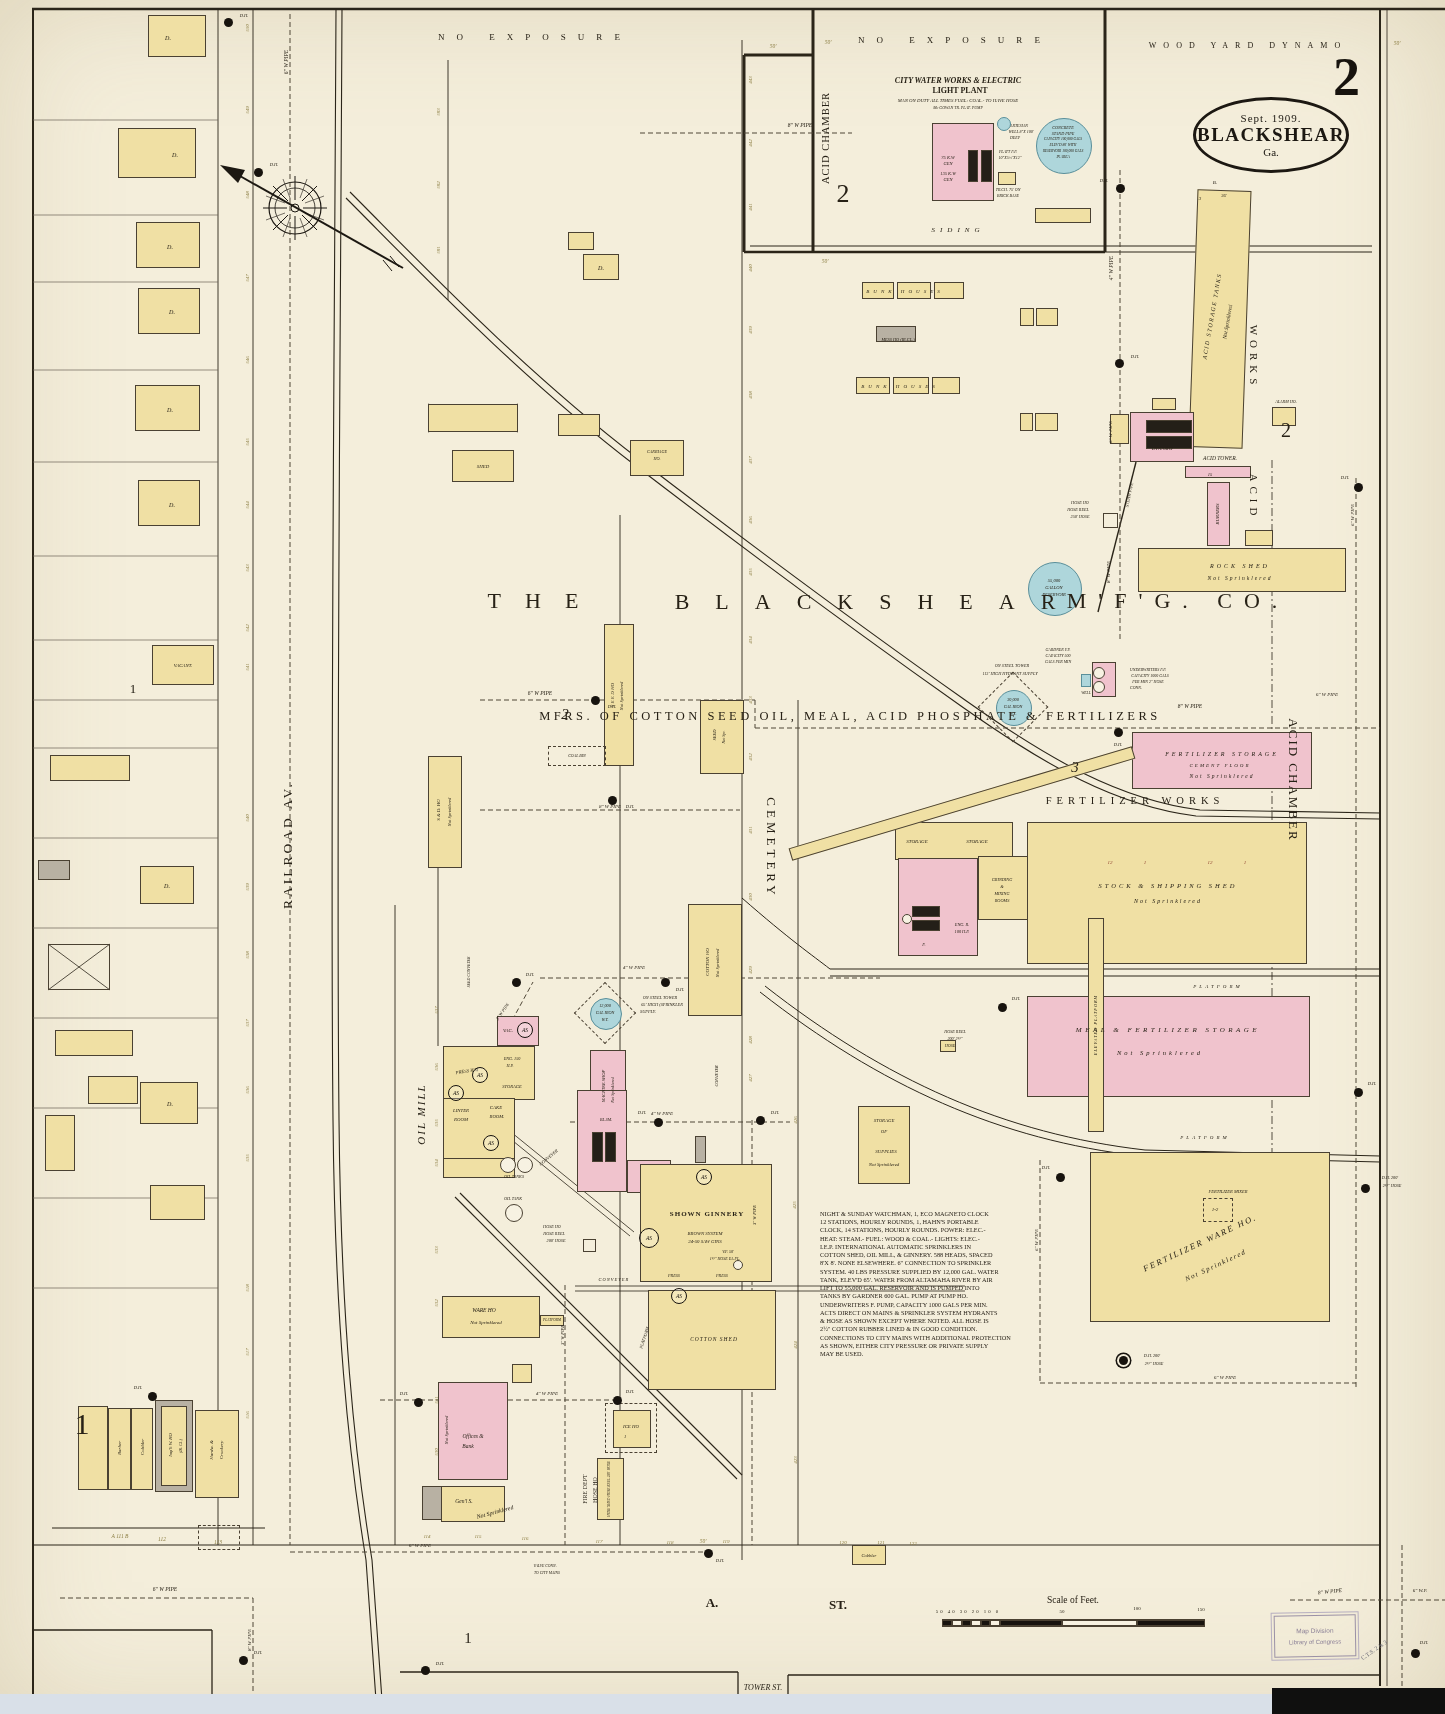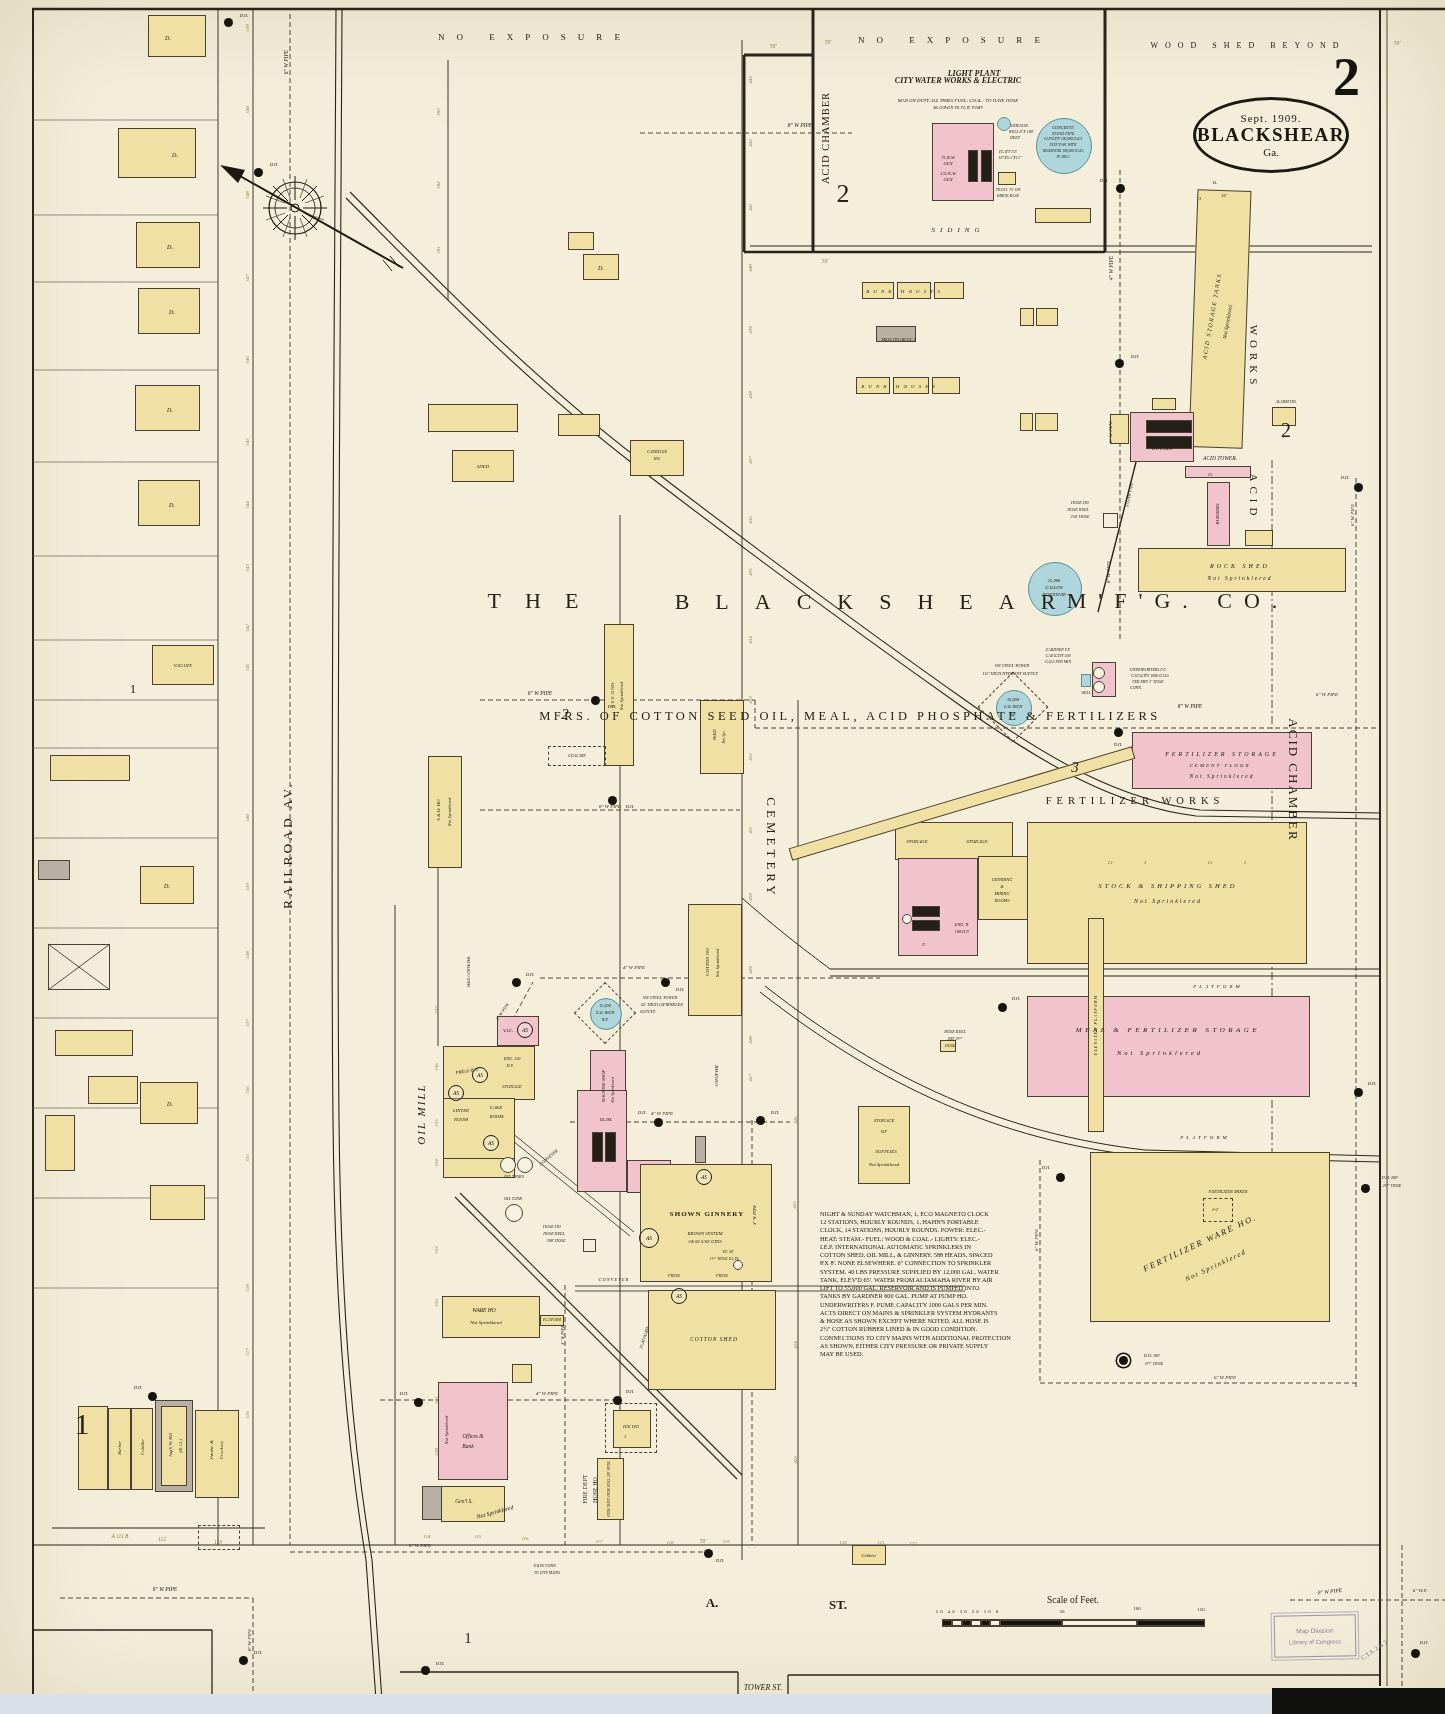--- a/index.html
+++ b/index.html
@@ -246,21 +246,21 @@
       <div class="circ" style="left: 590px; top: 998px; height: 30px; width: 30px;"></div>
       <div class="circ" style="left: 500px; top: 1157px; height: 14px; width: 14px; background: rgb(247, 242, 226); border-color: rgb(74, 65, 50);"></div>
       <div class="circ" style="left: 517px; top: 1157px; height: 14px; width: 14px; background: rgb(247, 242, 226); border-color: rgb(74, 65, 50);"></div>
       <div class="circ" style="left: 505px; top: 1204px; height: 16px; width: 16px; background: rgb(247, 242, 226); border-color: rgb(74, 65, 50);"></div>
       <div class="circ" style="left: 1093px; top: 667px; height: 10px; width: 10px; background: rgb(247, 242, 226); border-color: rgb(74, 65, 50);"></div>
       <div class="circ" style="left: 1093px; top: 681px; height: 10px; width: 10px; background: rgb(247, 242, 226); border-color: rgb(74, 65, 50);"></div>
       <div class="circ" style="left: 733px; top: 1260px; height: 8px; width: 8px; background: rgb(247, 242, 226); border-color: rgb(74, 65, 50);"></div>
       <div class="circ" style="left: 902px; top: 914px; height: 8px; width: 8px; background: rgb(247, 242, 226); border-color: rgb(74, 65, 50);"></div>
       <div class="lbl" style="left: 535px; top: 37px; font-size: 9px; transform: translate(-50%, -50%); letter-spacing: 12px;">NO EXPOSURE</div>
       <div class="lbl" style="left: 955px; top: 40px; font-size: 9px; transform: translate(-50%, -50%); letter-spacing: 12px;">NO EXPOSURE</div>
-      <div class="lbl" style="left: 1248px; top: 46px; font-size: 8px; transform: translate(-50%, -50%); letter-spacing: 7px;">WOOD SHED BEYOND</div>
+      <div class="lbl" style="left: 1248px; top: 46px; font-size: 8px; transform: translate(-50%, -50%); letter-spacing: 7px;">WOOD YARD DYNAMO</div>
       <div class="lbl" style="left: 958px; top: 230px; font-size: 7px; transform: translate(-50%, -50%); letter-spacing: 5px; font-style: italic;">SIDING</div>
       <div class="lbl" style="left: 545px; top: 601px; font-size: 22px; transform: translate(-50%, -50%); letter-spacing: 24px;">THE</div>
       <div class="lbl" style="left: 878px; top: 602px; font-size: 22px; transform: translate(-50%, -50%); letter-spacing: 26px;">BLACKSHEAR</div>
       <div class="lbl" style="left: 1178px; top: 601px; font-size: 22px; transform: translate(-50%, -50%); letter-spacing: 12px;">M'F'G.  CO.</div>
       <div class="lbl" style="left: 850px; top: 716px; font-size: 12.5px; transform: translate(-50%, -50%); letter-spacing: 3.5px;">MFRS. OF COTTON SEED OIL, MEAL, ACID PHOSPHATE &amp; FERTILIZERS</div>
       <div class="lbl" style="left: 1135px; top: 801px; font-size: 10.5px; transform: translate(-50%, -50%); letter-spacing: 5px;">FERTILIZER WORKS</div>
       <div class="lbl" style="left: 288px; top: 845px; font-size: 13.5px; transform: translate(-50%, -50%) rotate(-90deg); letter-spacing: 3px;">RAILROAD  AV.</div>
       <div class="lbl" style="left: 771px; top: 848px; font-size: 13px; transform: translate(-50%, -50%) rotate(90deg); letter-spacing: 4px;">CEMETERY</div>
       <div class="lbl" style="left: 826px; top: 138px; font-size: 10.5px; transform: translate(-50%, -50%) rotate(-90deg); letter-spacing: 1px;">ACID  CHAMBER</div>
       <div class="lbl" style="left: 843px; top: 194px; font-size: 26px; transform: translate(-50%, -50%);">2</div>
@@ -270,21 +270,21 @@
       <div class="lbl" style="left: 421px; top: 1114px; font-size: 11px; transform: translate(-50%, -50%) rotate(-90deg); letter-spacing: 2px; font-style: italic;">OIL MILL</div>
       <div class="lbl" style="left: 712px; top: 1602px; font-size: 13px; transform: translate(-50%, -50%); font-weight: bold;">A.</div>
       <div class="lbl" style="left: 838px; top: 1604px; font-size: 13px; transform: translate(-50%, -50%); font-weight: bold;">ST.</div>
       <div class="lbl" style="left: 763px; top: 1688px; font-size: 8px; transform: translate(-50%, -50%); font-style: italic;">TOWER ST.</div>
       <div class="lbl" style="left: 1073px; top: 1601px; font-size: 9.5px; transform: translate(-50%, -50%);">Scale of Feet.</div>
       <div class="lbl" style="left: 968px; top: 1612px; font-size: 4.8px; transform: translate(-50%, -50%); letter-spacing: 2px;">50 40 30 20 10  0</div>
       <div class="lbl" style="left: 1062px; top: 1611px; font-size: 5px; transform: translate(-50%, -50%);">50</div>
       <div class="lbl" style="left: 1137px; top: 1608px; font-size: 5px; transform: translate(-50%, -50%);">100</div>
       <div class="lbl" style="left: 1201px; top: 1609px; font-size: 5px; transform: translate(-50%, -50%);">150</div>
       <div class="lbl" style="left: 958px; top: 81px; font-size: 8px; transform: translate(-50%, -50%); font-style: italic; font-weight: bold;">CITY WATER WORKS &amp; ELECTRIC</div>
-      <div class="lbl" style="left: 960px; top: 74px; font-size: 8px; transform: translate(-50%, -50%); font-style: italic; font-weight: bold; margin-left: 14px;">LIGHT PLANT</div>
+      <div class="lbl" style="left: 960px; top: 91px; font-size: 8px; transform: translate(-50%, -50%); font-weight: bold;">LIGHT PLANT</div>
       <div class="lbl" style="left: 958px; top: 101px; font-size: 4.8px; transform: translate(-50%, -50%); font-style: italic;">MAN ON DUTY ALL TIMES FUEL: COAL.- TO HAVE HOSE</div>
       <div class="lbl" style="left: 958px; top: 108px; font-size: 4px; transform: translate(-50%, -50%); font-style: italic;">Mc GOWAN TR. PLAT. PUMP</div>
       <div class="lbl" style="left: 948px; top: 158px; font-size: 4.5px; transform: translate(-50%, -50%); font-style: italic;">75 K.W</div>
       <div class="lbl" style="left: 948px; top: 164px; font-size: 4.5px; transform: translate(-50%, -50%); font-style: italic;">GEN</div>
       <div class="lbl" style="left: 948px; top: 174px; font-size: 4.5px; transform: translate(-50%, -50%); font-style: italic;">135 K.W</div>
       <div class="lbl" style="left: 948px; top: 180px; font-size: 4.5px; transform: translate(-50%, -50%); font-style: italic;">GEN</div>
       <div class="lbl" style="left: 1019px; top: 126px; font-size: 4px; transform: translate(-50%, -50%); font-style: italic;">ARTESIAN</div>
       <div class="lbl" style="left: 1021px; top: 132px; font-size: 4px; transform: translate(-50%, -50%); font-style: italic;">WELL 8"X 100'</div>
       <div class="lbl" style="left: 1015px; top: 138px; font-size: 4px; transform: translate(-50%, -50%); font-style: italic;">DEEP</div>
       <div class="lbl" style="left: 1008px; top: 152px; font-size: 4px; transform: translate(-50%, -50%); font-style: italic;">PLATT F.P.</div>

